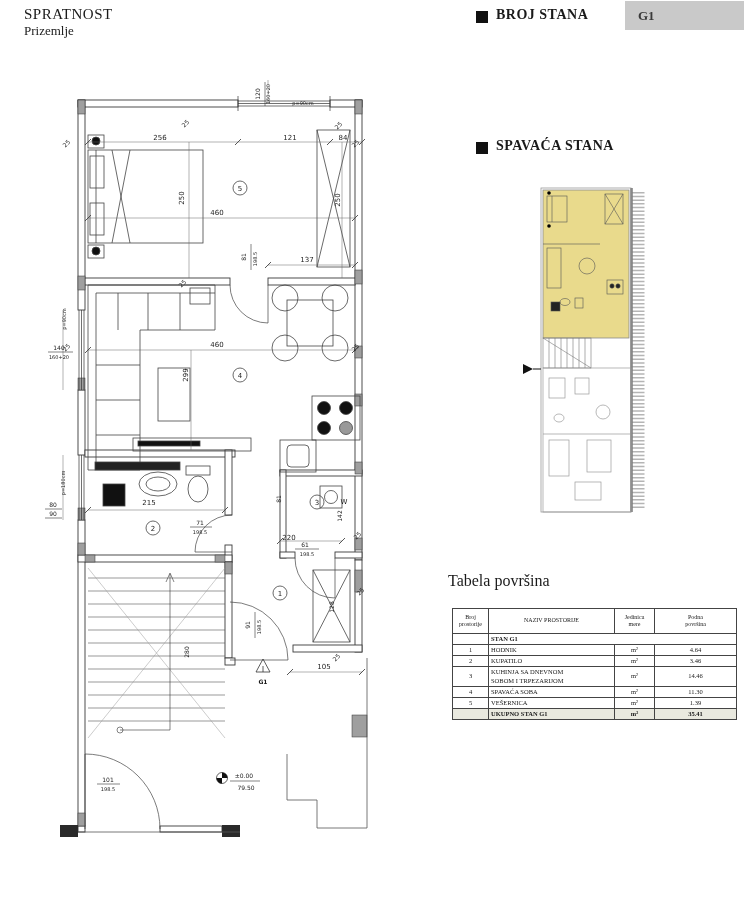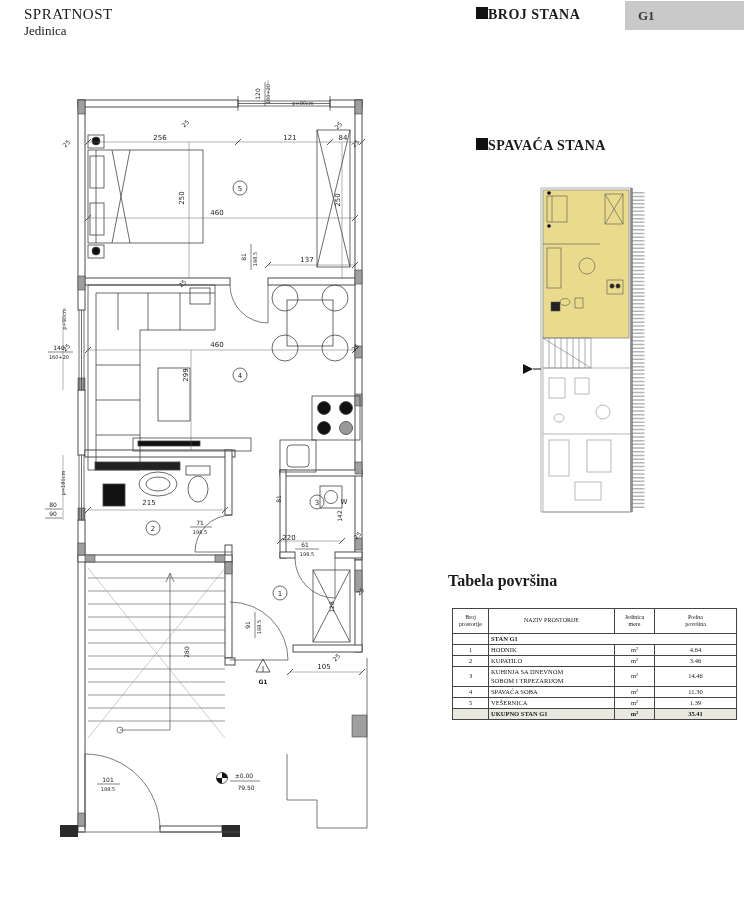--- a/index.html
+++ b/index.html
@@ -1,43 +1,43 @@
 <!DOCTYPE html>
 <html><head>
 <meta charset="utf-8">
 <style>
   html,body{margin:0;padding:0;}
   body{width:744px;height:900px;position:relative;background:#fff;overflow:hidden;
        font-family:"Liberation Serif",serif;color:#1a1a1a;}
   .abs{position:absolute;}
   .hdr-title{font-size:15px;font-weight:normal;letter-spacing:.5px;}
   .hdr-sub{font-size:13px;}
-  .sec-head{font-size:14px;font-weight:bold;letter-spacing:.5px;display:flex;align-items:flex-start;gap:0;}
+  .sec-head{font-size:14px;font-weight:bold;letter-spacing:.5px;display:flex;align-items:flex-end;gap:8px;}
   .blacksq{width:12px;height:12px;background:#111;display:inline-block;flex:0 0 auto;}
   .g1box{background:#c9c9c9;width:119px;height:29px;font-size:13px;font-weight:bold;color:#3a3a3a;
          display:flex;align-items:center;padding-left:13px;box-sizing:border-box;}
-  .tbl-title{font-size:16px;font-weight:bold;text-align:right;}
+  .tbl-title{font-size:16px;font-weight:normal;text-align:right;}
   table.areas{border-collapse:collapse;table-layout:fixed;width:284px;font-size:6.5px;}
   table.areas td,table.areas th{border:0.7px solid #444;padding:1px 2px;vertical-align:middle;
       white-space:pre-line;line-height:1.25;font-weight:normal;}
   table.areas{border:1.5px solid #333;}
   th.h{font-size:6px;text-align:center;height:22px;}
   td.c{text-align:center;}
   td.nm{text-align:left;padding-left:3px;text-transform:uppercase;}
   tr.sect td{font-weight:bold;border-left:0.7px solid #444;}
   tr.total td{font-weight:bold;background:#e9e9df;border-top:1.2px solid #333;}
   svg text{font-family:"DejaVu Sans",sans-serif;fill:#1c1c1c;}
   .plan-stroke{stroke:#3a3a3a;fill:#ffffff;stroke-width:0.9;}
 </style>
 </head>
 <body>
 
 <div class="abs" style="left:24px;top:6px;">
   <div class="hdr-title">SPRATNOST</div>
-  <div class="hdr-sub">Jedinica</div>
+  <div class="hdr-sub">Prizemlje</div>
 </div>
 
 <div class="abs sec-head" style="left:476px;top:7px;">
   <span class="blacksq"></span>
   <span>BROJ STANA</span>
 </div>
 <div class="abs g1box" style="left:625px;top:1px;">
   <span>G1</span>
 </div>
 

